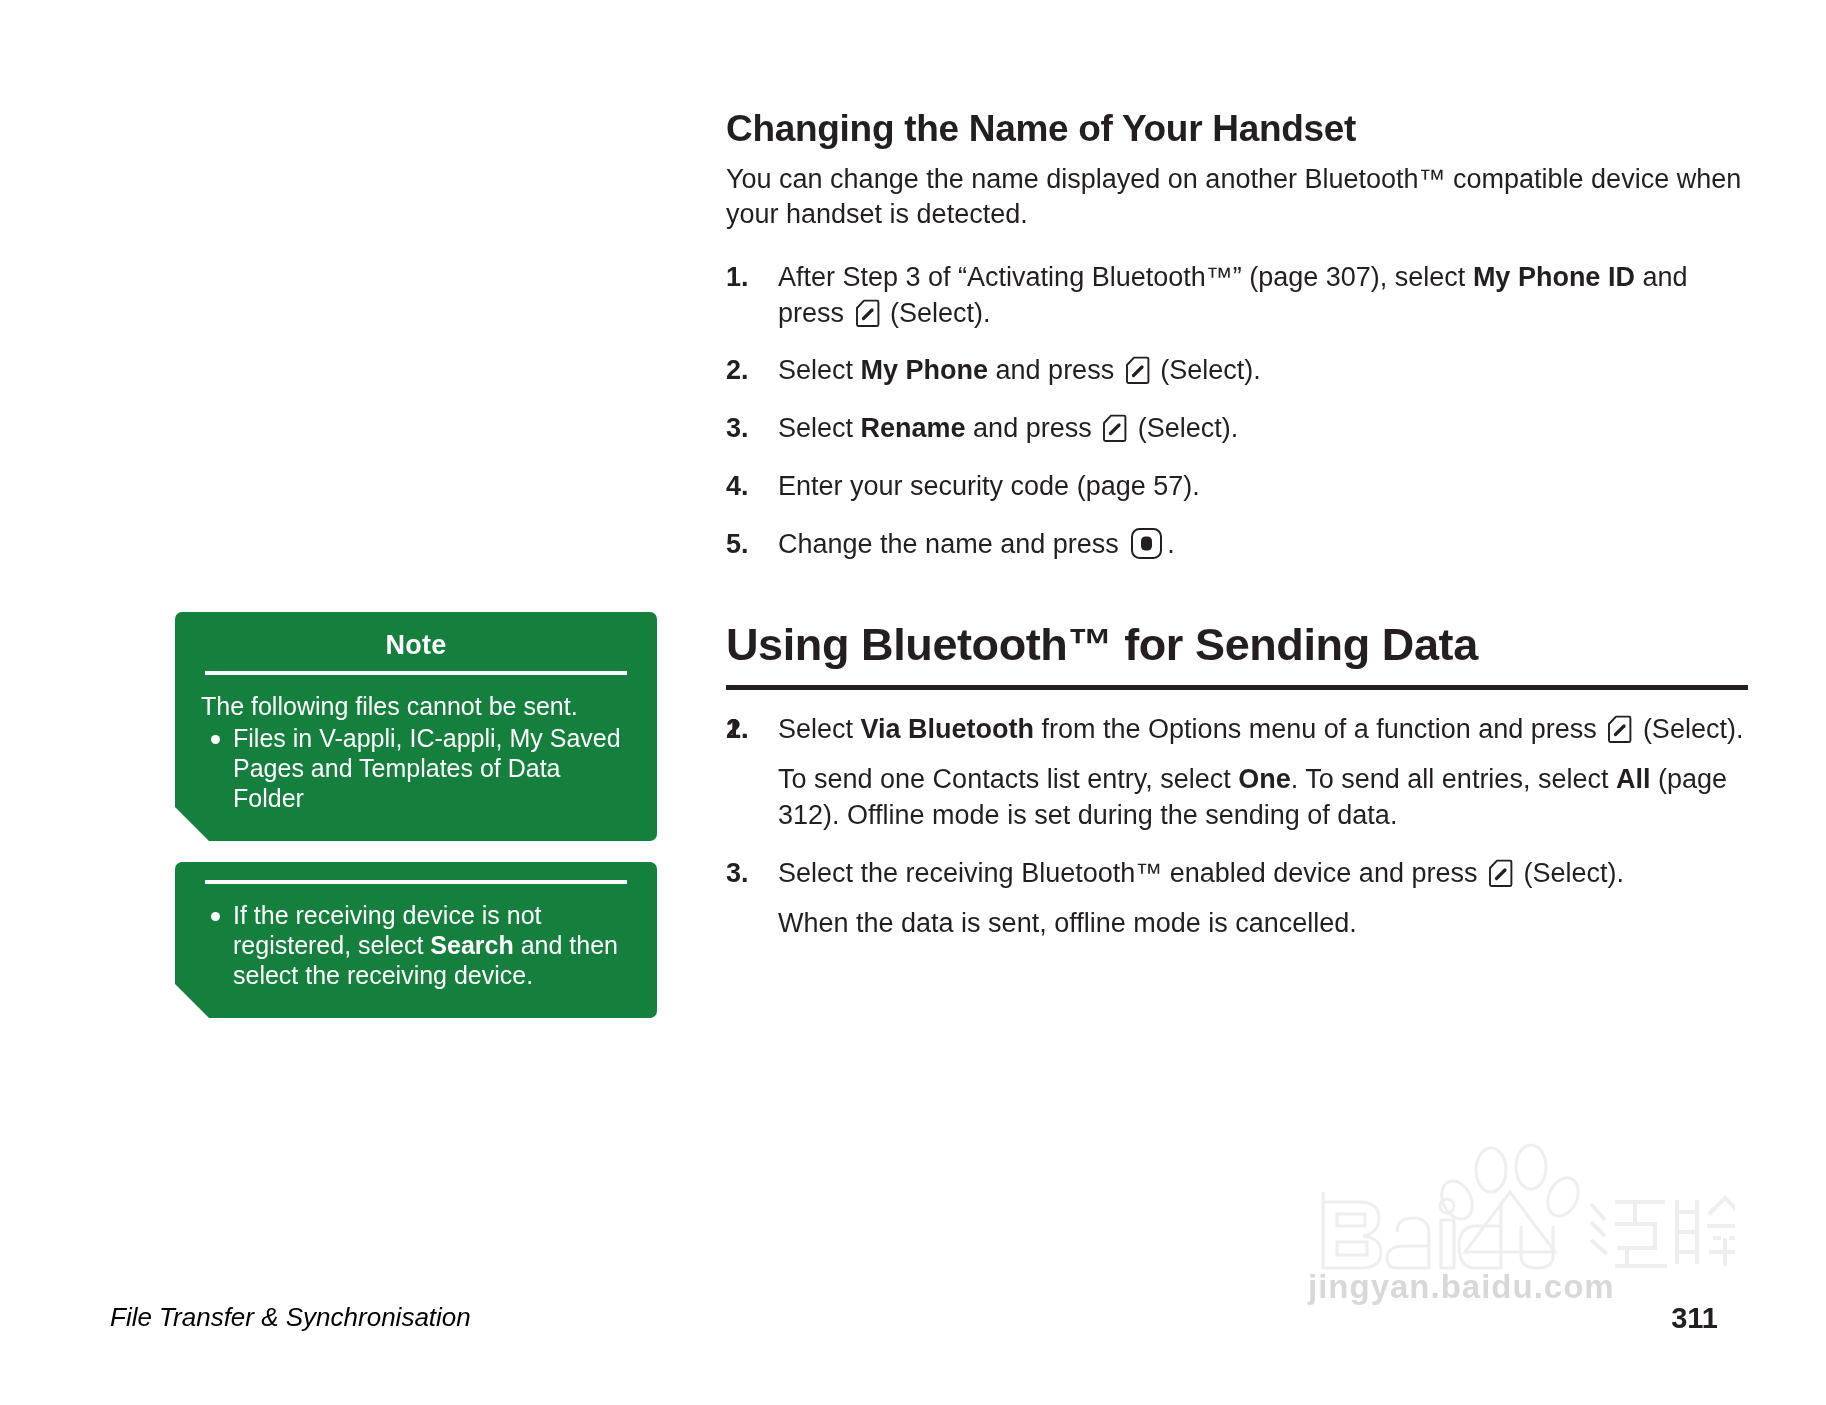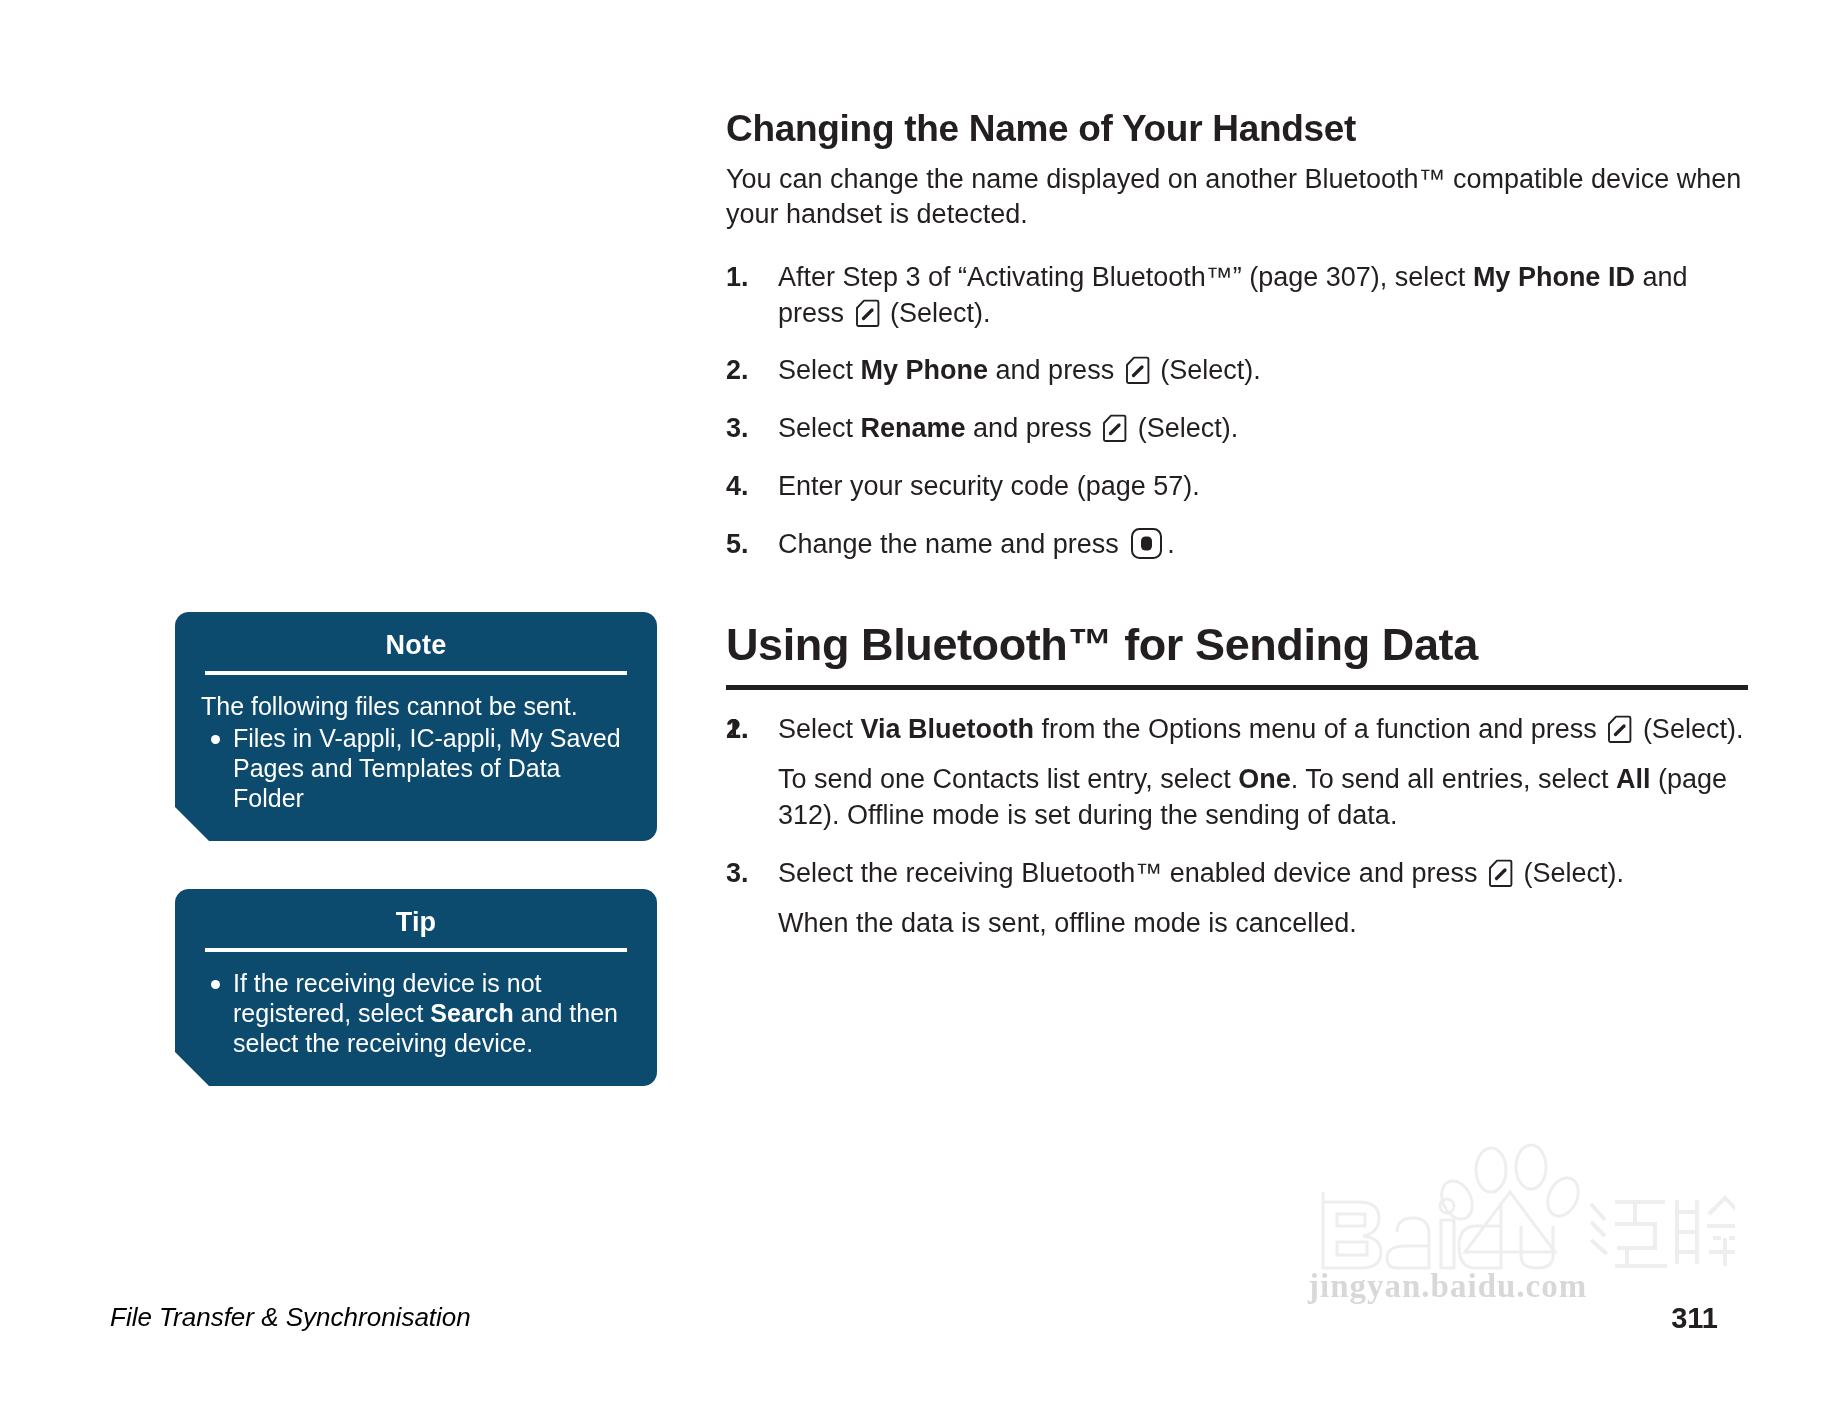--- a/index.html
+++ b/index.html
@@ -17,25 +17,25 @@
   .page { position: relative; width: 1826px; height: 1405px; }
 
   
   .left-col {
     position: absolute;
     left: 175px; top: 612px;
     width: 482px;
   }
 
   .callout {
-    background: #0c4a6e;
-    border-radius: 14px;
+    background: #15803d;
+    border-radius: 7px;
     color: #ffffff;
     padding: 18px 26px 26px 26px;
-    margin-bottom: 48px;
+    margin-bottom: 21px;
     position: relative;
   }
   .callout.has-notch { border-bottom-left-radius: 0; }
   .callout.has-notch::before {
     content: "";
     position: absolute;
     left: 0; bottom: 0;
     width: 34px; height: 34px;
     background: #ffffff;
     clip-path: polygon(0 0, 0 100%, 100% 100%);
@@ -160,21 +160,21 @@
     opacity: .30;
   }
   .wm-sub {
     position: absolute;
     left: 1308px; top: 1268px;
     font-size: 33px;
     font-weight: bold;
     color: #d8d8d8;
     letter-spacing: 1px;
     pointer-events: none;
-    font-family: Liberation Serif, serif;
+    font-family: Liberation Sans, sans-serif;
   }
 </style>
 </head>
 <body>
 
 <div class="page">
 
   <div class="left-col">
 
     <div class="callout has-notch">
@@ -182,21 +182,20 @@
       <div class="callout-rule"></div>
       <div class="callout-body">
         <p>The following files cannot be sent.</p>
         <ul class="bullets">
           <li><span>Files in V-appli, IC-appli, My Saved Pages and Templates of Data Folder</span></li>
         </ul>
       </div>
     </div>
 
     <div class="callout has-notch">
-      <div class="callout-title">Tip</div>
       <div class="callout-rule"></div>
       <div class="callout-body">
         <ul class="bullets">
           <li><span>If the receiving device is not registered, select </span><span class="b">Search</span><span> and then select the receiving device.</span></li>
         </ul>
       </div>
     </div>
 
   </div>
 

